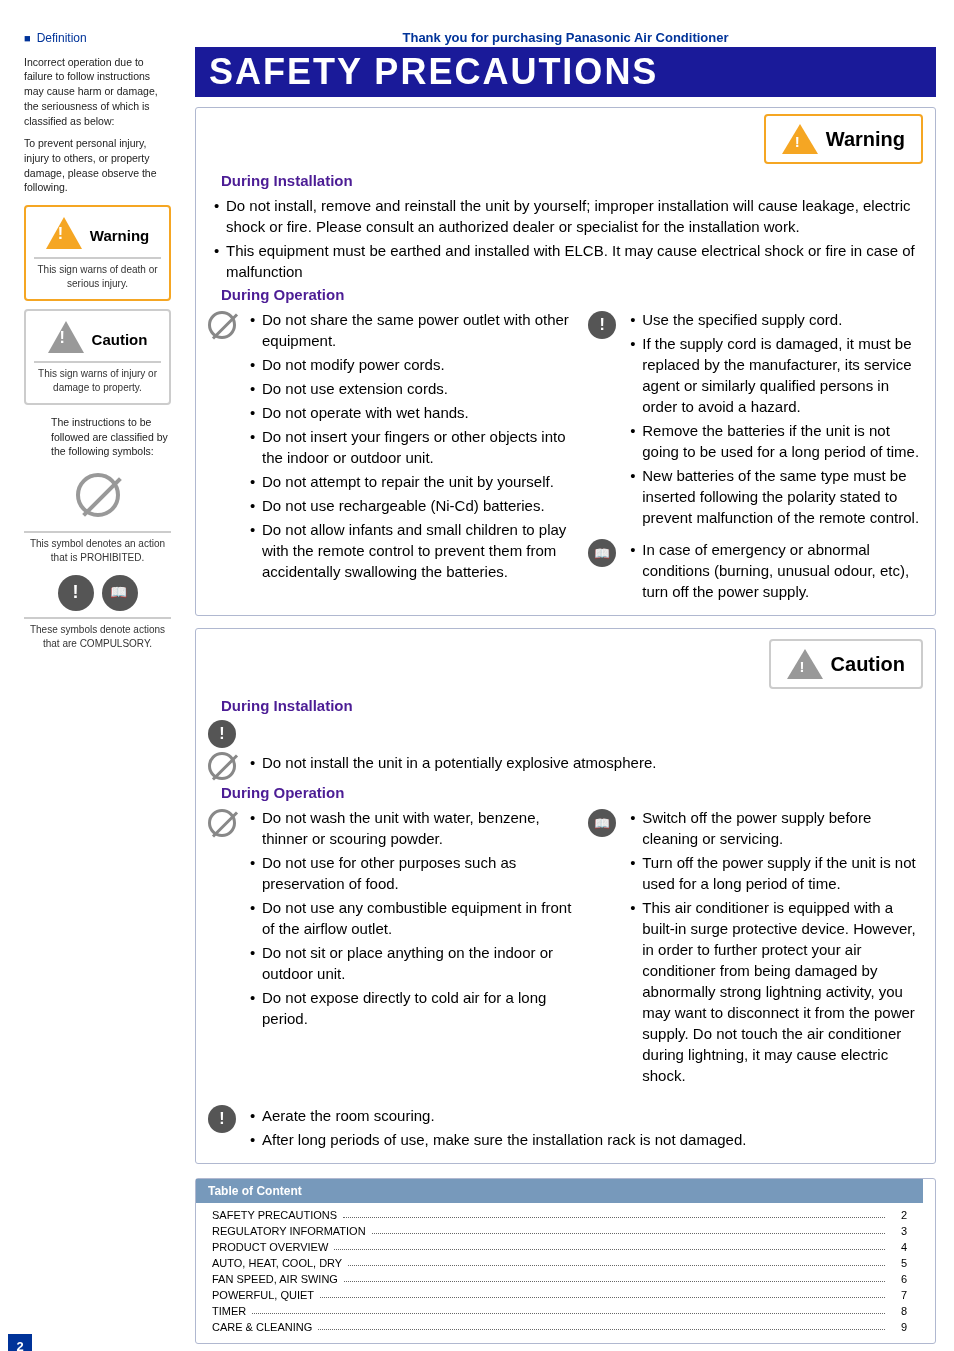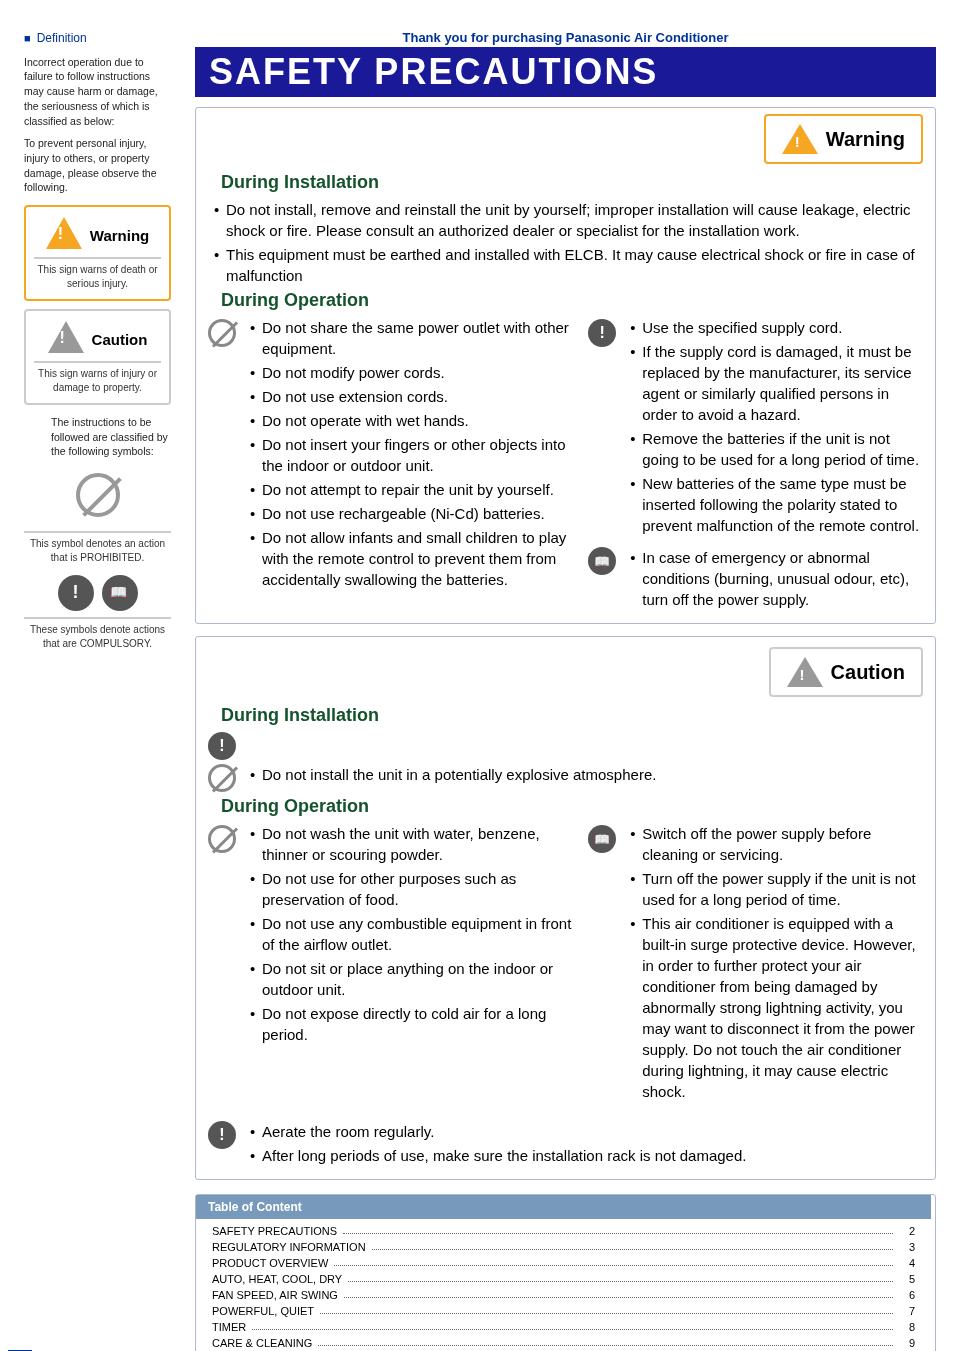--- a/index.html
+++ b/index.html
@@ -293,22 +293,22 @@
     
     .section-box {
       border: 1.5px solid #b0b8d0;
       border-radius: 3px;
       padding: 10px 12px;
       margin-bottom: 12px;
       background: #fff;
     }
     .section-heading {
       font-weight: bold;
-      font-size: 18px;
-      color: #14532d;
+      font-size: 15px;
+      color: #4c1d95;
       margin-bottom: 6px;
       padding-left: 13px;
     }
     ul.bullet-list {
       list-style: none;
       padding-left: 4px;
     }
     ul.bullet-list li {
       padding-left: 14px;
       position: relative;
@@ -379,21 +379,21 @@
       justify-content: center;
       color: #fff;
       font-size: 13px;
       flex-shrink: 0;
     }
     
     .toc-box {
       border: 1.5px solid #b0b8d0;
       border-radius: 3px;
       margin-top: 14px;
-      padding: 0 4px 8px 0;
+      padding: 0 12px 8px 0;
     }
     .toc-heading {
       background: #7799bb;
       color: #fff;
       font-weight: bold;
       font-size: 12px;
       padding: 5px 12px;
       margin-bottom: 4px;
     }
     .toc-item {
@@ -573,21 +573,21 @@
                 <li>Turn off the power supply if the unit is not used for a long period of time.</li>
                 <li>This air conditioner is equipped with a built-in surge protective device. However, in order to further protect your air conditioner from being damaged by abnormally strong lightning activity, you may want to disconnect it from the power supply. Do not touch the air conditioner during lightning, it may cause electric shock.</li>
               </ul>
           </div>
         </div>
       </div>
 
       <div style="display:flex;align-items:flex-start;gap:8px;margin-top:10px;">
         <div class="excl-circle-sm">!</div>
         <ul class="bullet-list">
-        <li>Aerate the room regularly.</li>
+        <li>Aerate the room scouring.</li>
             <li>After long periods of use, make sure the installation rack is not damaged.</li>
           </ul>
       </div>
     </div>
 
     <div class="toc-box">
       <div class="toc-heading">Table of Content</div>
       <div id="toc-items-container">
           <div class="toc-item">
             <span>SAFETY PRECAUTIONS</span>

